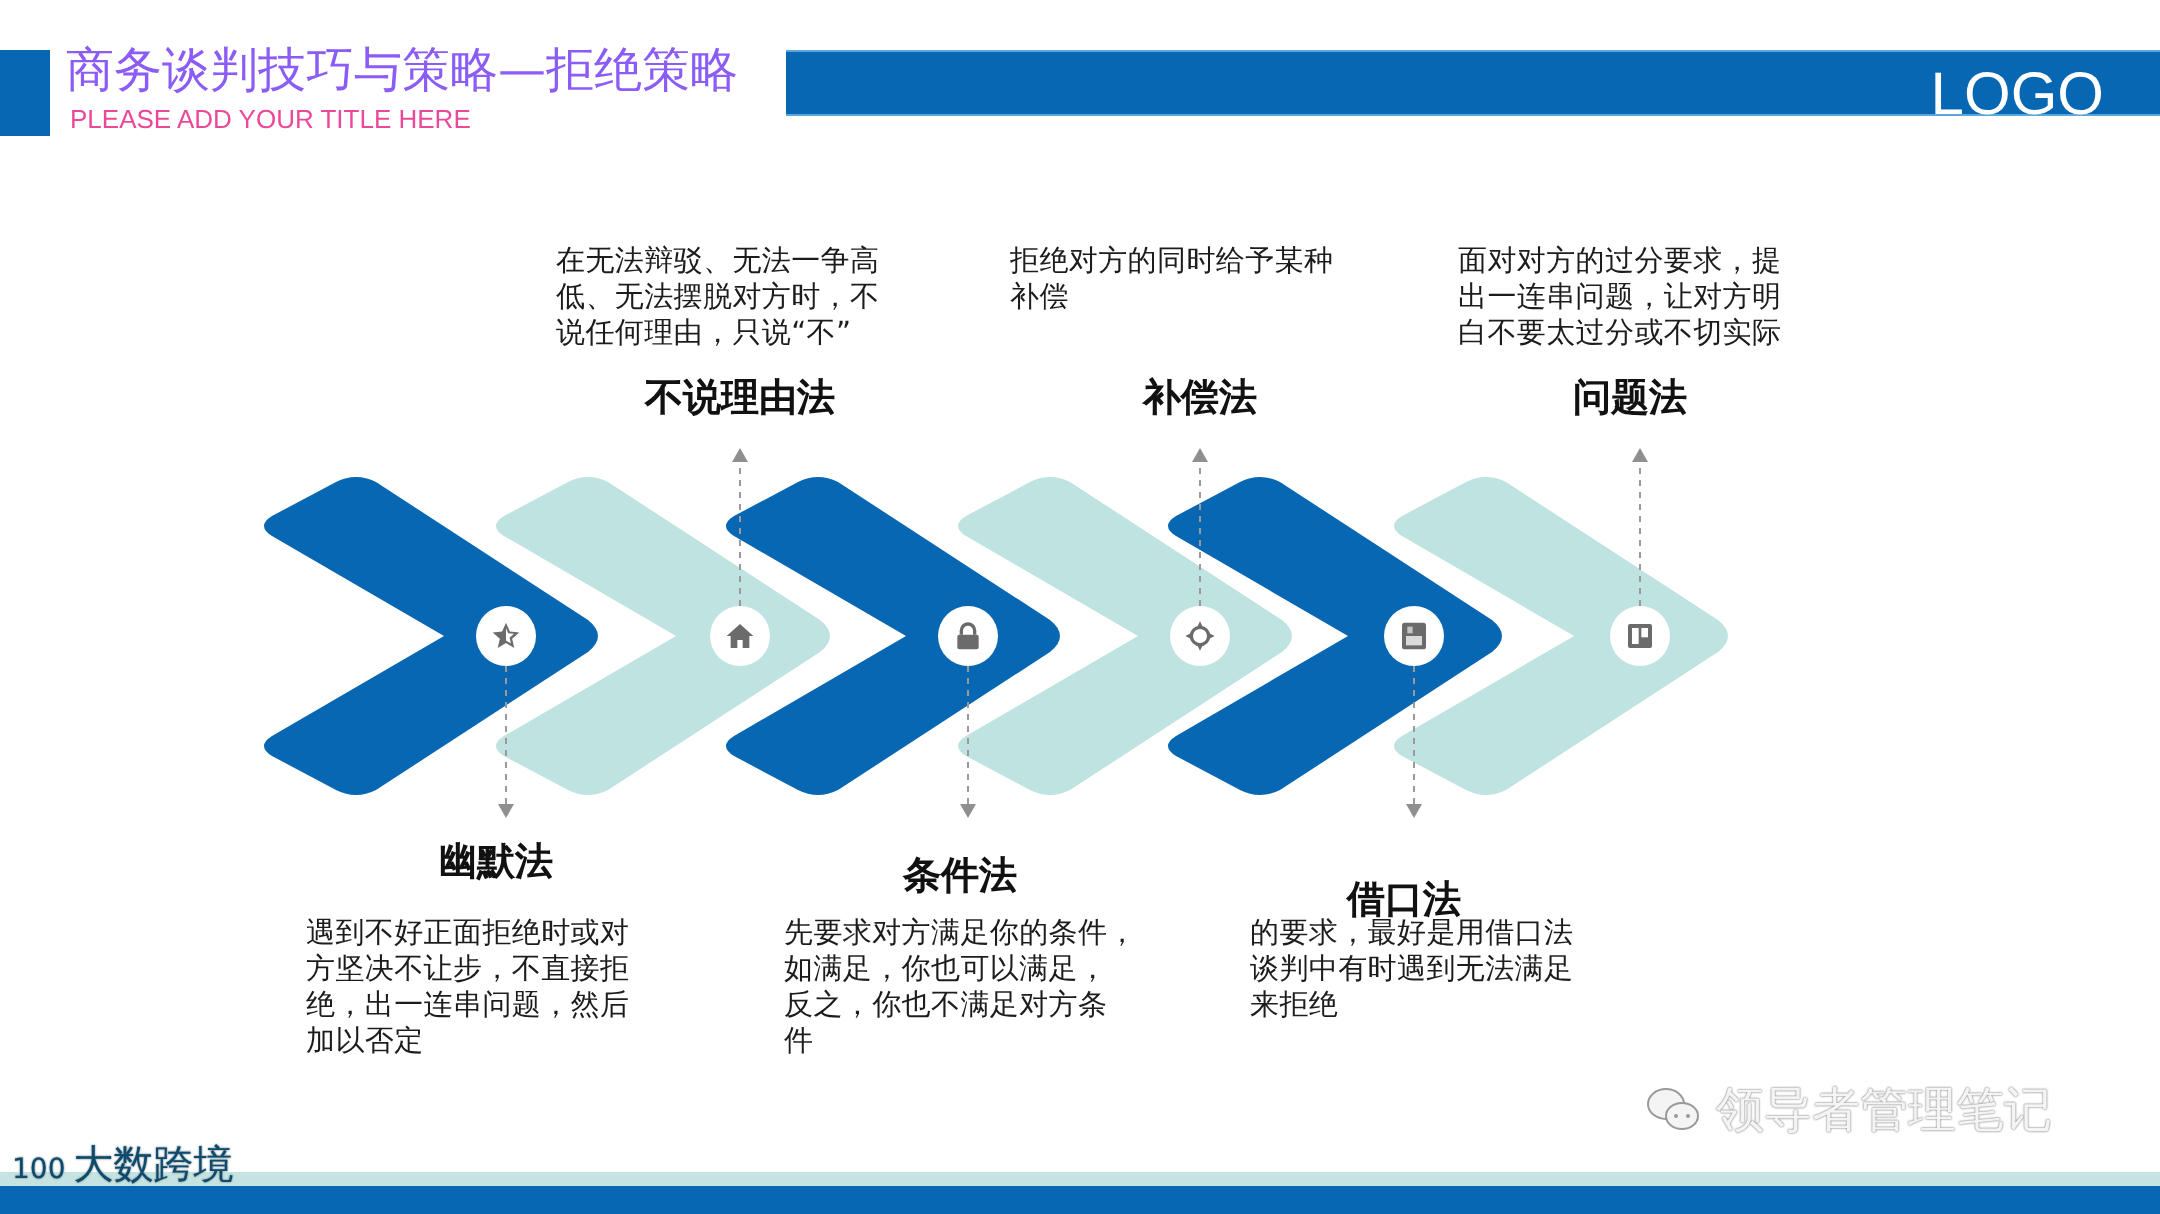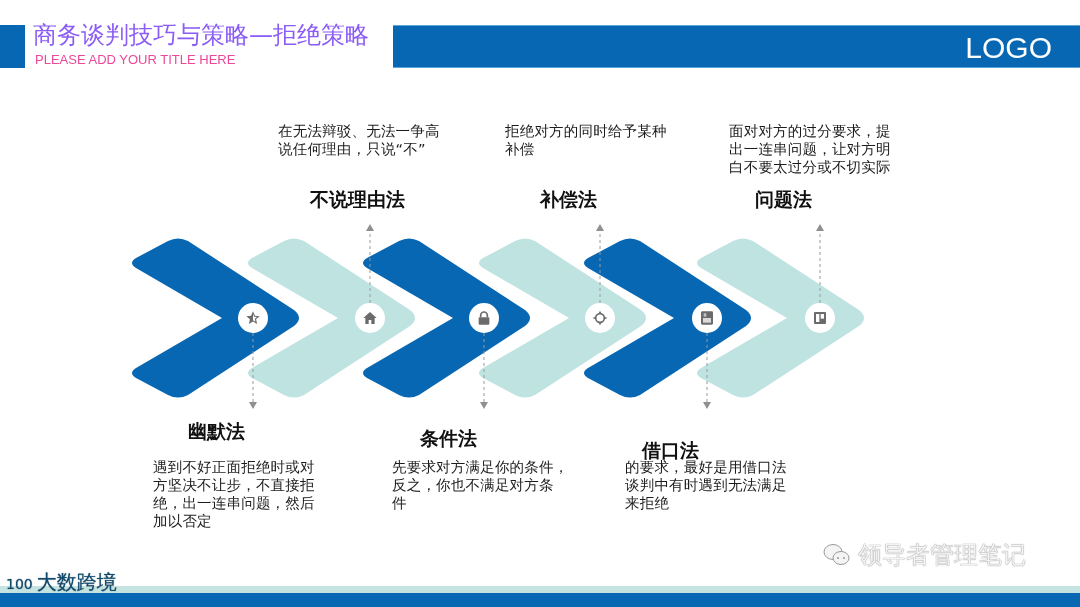--- a/index.html
+++ b/index.html
@@ -11,35 +11,35 @@
     .left-bar { position: absolute; left: 0; top: 25px; width: 25px; height: 43px; background: #0867b2; }
     .title {
       position: absolute; left: 33px; top: 20px; font-size: 24px; line-height: 30px;
       color: #8b5cf6; letter-spacing: 0px; white-space: nowrap; font-weight: normal;
     }
     .subtitle {
       position: absolute; left: 35px; top: 52px; font-size: 13px; line-height: 16px;
       color: #ec4899; font-family: "Liberation Sans", sans-serif; white-space: nowrap;
     }
     .header-bar {
-      position: absolute; left: 393px; top: 25px; width: 687px; height: 43px; background: #0867b2;
+      position: absolute; left: 393px; top: 25px; width: 687px; height: 33px; background: #0867b2;
       border-top: 1px solid #5aa6da; border-bottom: 1px solid #5aa6da; box-sizing: border-box;
     }
     .logo {
       position: absolute; right: 28px; top: 7px; color: #ffffff;
       font-family: "Liberation Sans", sans-serif; font-size: 30px; line-height: 30px;
     }
     svg.diagram { position: absolute; left: 0; top: 0; }
     .desc {
       position: absolute; font-size: 14.5px; line-height: 18px; color: #1c1c1c;
       letter-spacing: 0.2px;
     }
     .label {
       position: absolute; font-size: 19px; line-height: 22px; font-weight: bold; color: #111111;
-      white-space: nowrap; text-align: left;
+      white-space: nowrap; text-align: center;
     }
     .icon-circle {
       position: absolute; width: 30px; height: 30px; border-radius: 50%; background: #ffffff;
       display: flex; align-items: center; justify-content: center;
     }
     .icon-circle svg { display: block; }
     .bottom-teal { position: absolute; left: 0; top: 586px; width: 1080px; height: 7px; background: #c5e4e1; }
     .bottom-blue { position: absolute; left: 0; top: 593px; width: 1080px; height: 14px; background: #0867b2; }
     .watermark-left {
       position: absolute; left: 6px; top: 571px; font-size: 20px; line-height: 22px; color: #0c4a6e;
@@ -128,20 +128,21 @@
 <div class="icon-circle" style="left:805px; top:303px;">
   <svg width="16" height="16" viewBox="0 0 24 24">
     <rect x="3" y="3" width="18" height="18" rx="1.5" fill="#6b6b6b"></rect>
     <rect x="6" y="6" width="5" height="12" fill="#ffffff"></rect>
     <rect x="13" y="6" width="5" height="7" fill="#ffffff"></rect>
   </svg>
 </div>
 
 <div class="desc" style="left:278px; top:122px; width:190px;">
   <div>在无法辩驳、无法一争高</div>
+  <div>低、无法摆脱对方时，不</div>
   <div>说任何理由，只说“不”</div>
 </div>
 <div class="label" style="left:310px; top:188px; width:120px;">不说理由法</div>
 
 <div class="desc" style="left:505px; top:122px; width:190px;">
   <div>拒绝对方的同时给予某种</div>
   <div>补偿</div>
 </div>
 <div class="label" style="left:540px; top:188px; width:120px;">补偿法</div>
 
@@ -156,20 +157,21 @@
 <div class="desc" style="left:153px; top:458px; width:200px;">
   <div>遇到不好正面拒绝时或对</div>
   <div>方坚决不让步，不直接拒</div>
   <div>绝，出一连串问题，然后</div>
   <div>加以否定</div>
 </div>
 
 <div class="label" style="left:420px; top:427px; width:120px;">条件法</div>
 <div class="desc" style="left:392px; top:458px; width:200px;">
   <div>先要求对方满足你的条件，</div>
+  <div>如满足，你也可以满足，</div>
   <div>反之，你也不满足对方条</div>
   <div>件</div>
 </div>
 
 <div class="label" style="left:642px; top:427px; width:120px;margin-top:12px;">借口法</div>
 <div class="desc" style="left:625px; top:458px; width:200px;">
   <div>的要求，最好是用借口法</div>
   <div>谈判中有时遇到无法满足</div>
   <div>来拒绝</div>
 </div>

